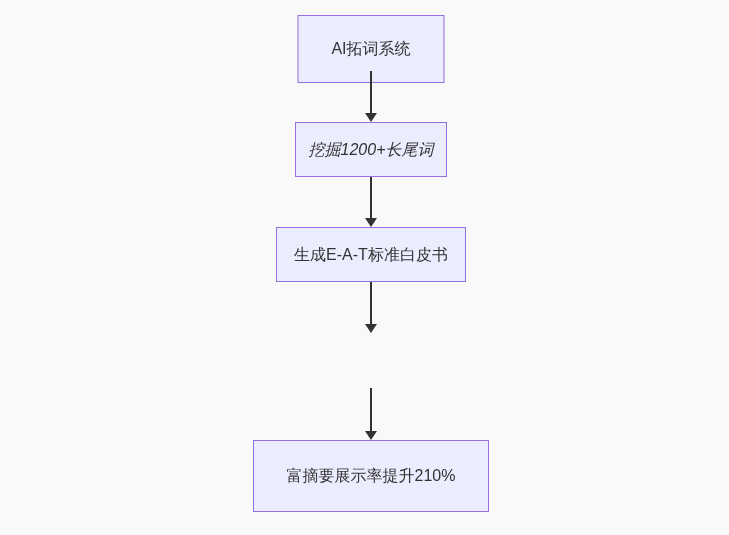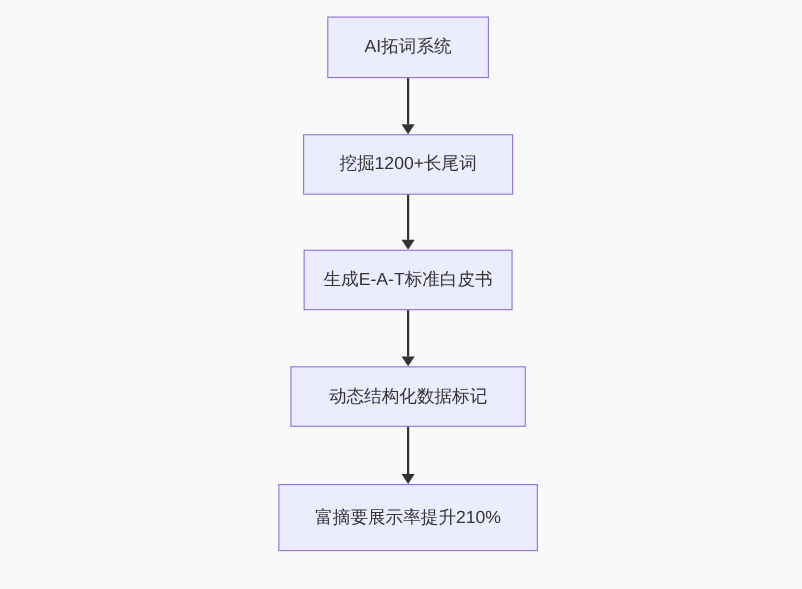--- a/index.html
+++ b/index.html
@@ -26,25 +26,25 @@
     border: 1.5px solid #9370DB;
     color: #333333;
     font-size: 16px;
     line-height: 1.2;
     display: flex;
     align-items: center;
     justify-content: center;
     text-align: center;
     white-space: nowrap;
   }
-  .node-1 { top: 15px;  width: 147px; height: 56px; }
-  .node-2 { top: 122px; width: 191px; height: 55px; }
+  .node-1 { top: 15px;  width: 147px; height: 68px; }
+  .node-2 { top: 122px; width: 152px; height: 55px; font-style: italic; }
   .node-3 { top: 227px; width: 190px; height: 55px; }
   .node-4 { top: 333px; width: 214px; height: 55px; }
-  .node-5 { top: 440px; width: 236px; height: 61px; }
+  .node-5 { top: 440px; width: 236px; height: 72px; }
 
   .flow-arrow {
     position: absolute;
     left: 371px;
     transform: translateX(-50%);
     width: 12px;
     display: flex;
     flex-direction: column;
     align-items: center;
   }
@@ -90,23 +90,20 @@
 
   <div class="flow-node node-3">
     <span>生成E-A-T标准白皮书</span>
   </div>
 
   <div class="flow-arrow arrow-3">
     <div class="shaft"></div>
     <div class="head"></div>
   </div>
 
-  <div class="flow-node node-4">
-    <span>动态结构化数据标记</span>
-  </div>
 
   <div class="flow-arrow arrow-4">
     <div class="shaft"></div>
     <div class="head"></div>
   </div>
 
   <div class="flow-node node-5">
     <span>富摘要展示率提升210%</span>
   </div>
 

